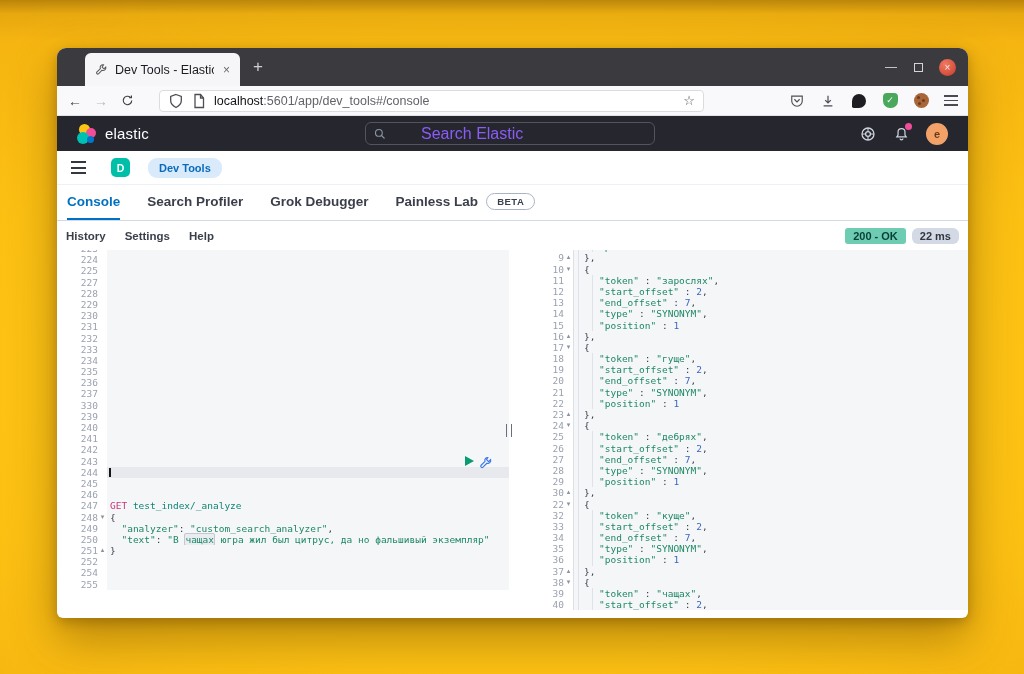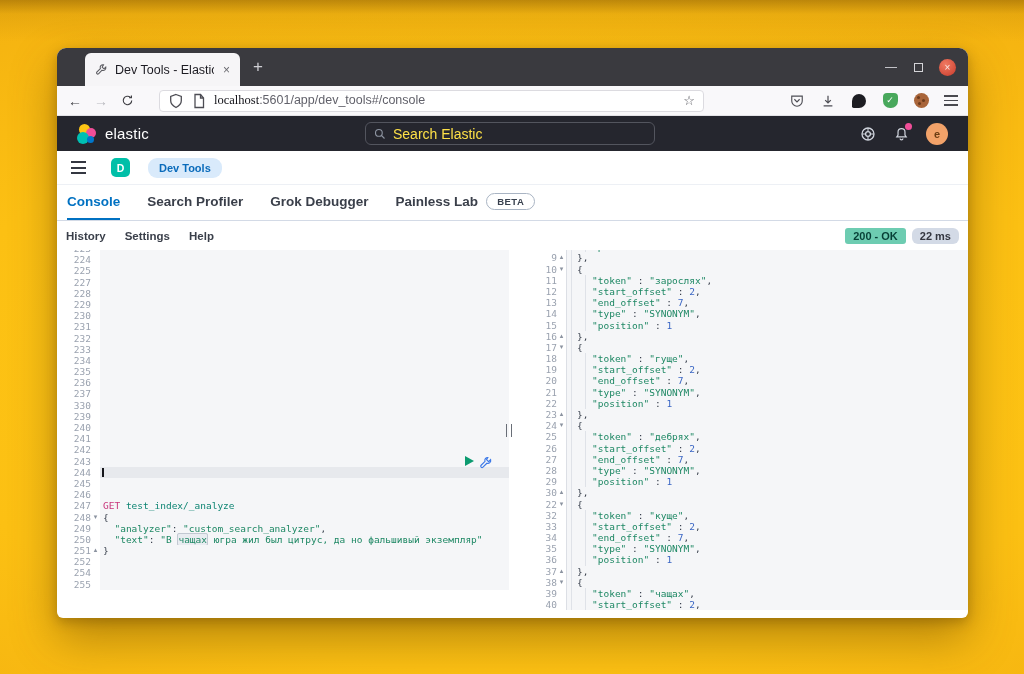--- a/index.html
+++ b/index.html
@@ -34,42 +34,42 @@
   .favicon { width:13px; height:13px; }
   
   .navbar { height:30px; background:#f9f8fa; border-bottom:1px solid #e3e2e6; display:flex; align-items:center; padding:0 10px; gap:10px; }
   .nav-arrow { font-size:14px; color:#3e3e43; width:16px; text-align:center; }
   .nav-arrow.dim { color:#b9b9bf; }
   .urlbar {
     margin-left:14px; width:545px; height:22px; background:#fff; border:1px solid #dcdbe0;
     border-radius:4px; display:flex; align-items:center; padding:0 8px; gap:7px;
   }
   .url-text { flex:1; font-size:12.5px; white-space:nowrap; overflow:hidden; }
-  .url-host { color:#121218;font-family:Liberation Serif, serif; }
+  .url-host { color:#121218; }
   .url-rest { color:#62626b; }
   .star { color:#55555c; font-size:13px; }
   .nav-right { margin-left:auto; display:flex; align-items:center; gap:15px; }
   .icon16 { width:16px; height:16px; display:flex; align-items:center; justify-content:center; }
   .ext-shield { width:15px; height:15px; background:#49a85c; border-radius:4px 4px 7px 7px; color:#fff; font-size:9px; line-height:15px; text-align:center; font-weight:bold; }
   .ext-cookie { width:15px; height:15px; background:#a9653a; border-radius:50%; position:relative; }
   .ext-cookie i { position:absolute; width:3px; height:3px; border-radius:50%; background:#6e3c1d; }
   .ext-bird { width:14px; height:14px; background:#1d1d22; border-radius:50% 50% 50% 12%; }
   .burger { display:flex; flex-direction:column; gap:3px; }
   .burger i { width:14px; height:1.6px; background:#4a4a50; }
   
   .eheader { height:35px; background:#25262e; display:flex; align-items:center; padding:0 20px; position:relative; }
   .brand { display:flex; align-items:center; gap:8px; }
   .elogo { width:20px; height:20px; position:relative; }
   .elogo i { position:absolute; border-radius:50%; }
   .brand-name { color:#fff; font-size:15px; letter-spacing:.2px; }
   .esearch {
     position:absolute; left:308px; top:6px; width:290px; height:23px;
     border:1px solid #53555e; border-radius:6px; display:flex; align-items:center; padding:0 8px; gap:7px;
   }
-  .esearch .ph { color:#fde047; font-size:14px; }
+  .esearch .ph { color:#8b5cf6; font-size:16px;margin-left:28px; }
   .eh-right { margin-left:auto; display:flex; align-items:center; gap:17px; }
   .bell-wrap { position:relative; }
   .dot-badge { position:absolute; right:-3px; top:-3px; width:7px; height:7px; border-radius:50%; background:#f04e98; }
   .avatar { width:22px; height:22px; border-radius:50%; background:#f2a269; color:#6b3c12; font-size:11px; font-weight:bold; display:flex; align-items:center; justify-content:center; }
   
   .crumbbar { height:34px; background:#fff; border-bottom:1px solid #edf0f5; display:flex; align-items:center; padding:0 12px; gap:13px; }
   .crumb-burger { display:flex; flex-direction:column; gap:3.5px; padding:4px 2px; }
   .crumb-burger i { width:15px; height:2px; background:#343741; }
   .space-badge { width:19px; height:19px; border-radius:5px; background:#00bfa8; color:#fff; font-size:10.5px; font-weight:bold; display:flex; align-items:center; justify-content:center; margin-left:10px; }
   .crumb-pill { background:#d9eafb; color:#0a6bbb; font-size:11px; font-weight:600; padding:4px 11px; border-radius:9px; margin-left:5px; }
@@ -80,21 +80,21 @@
   .beta-pill { border:1px solid #a9b4c3; border-radius:10px; font-size:9.5px; font-weight:700; letter-spacing:.5px; color:#39414e; padding:2px 10px; }
   
   .ctoolbar { height:29px; background:#fff; display:flex; align-items:center; padding:0 9px; gap:19px; }
   .cmenu { font-size:11.5px; font-weight:700; color:#3a3f4a; }
   .ct-right { margin-left:auto; display:flex; align-items:center; gap:6px; }
   .badge { font-size:11px; font-weight:600; padding:2px 8px; border-radius:3px; }
   .badge-ok { background:#6dccb1; color:#073f36; }
   .badge-ms { background:#d3dae6; color:#343741;border-radius:6px; }
   
   .editor { height:368px; display:flex; position:relative; font-family:"DejaVu Sans Mono","Liberation Mono",monospace; }
-  .pane { overflow:hidden; position:relative; height:100%; }
+  .pane { overflow:hidden; position:relative; height:100%;padding-left:7px; }
   .pane-left { width:452px; }
   .pane-right { flex:1; }
   .ed-row { display:flex; height:11.2px; line-height:11.2px; font-size:9.5px; }
   .gut { background:#fff; display:flex; align-items:center; justify-content:flex-end; flex:none; }
   .pane-left .gut { width:43px; }
   .pane-right .gut { width:58px; border-right:1px solid #dcdfe5; }
   .lnum { color:#9aa2af; }
   .fold { width:9px; text-align:center; color:#8b93a0; font-size:7px; font-family:"DejaVu Sans",sans-serif; }
   .code { flex:1; position:relative; background:#f5f6f8; }
   .ed-row.active .code { background:#e7e9ed; }

